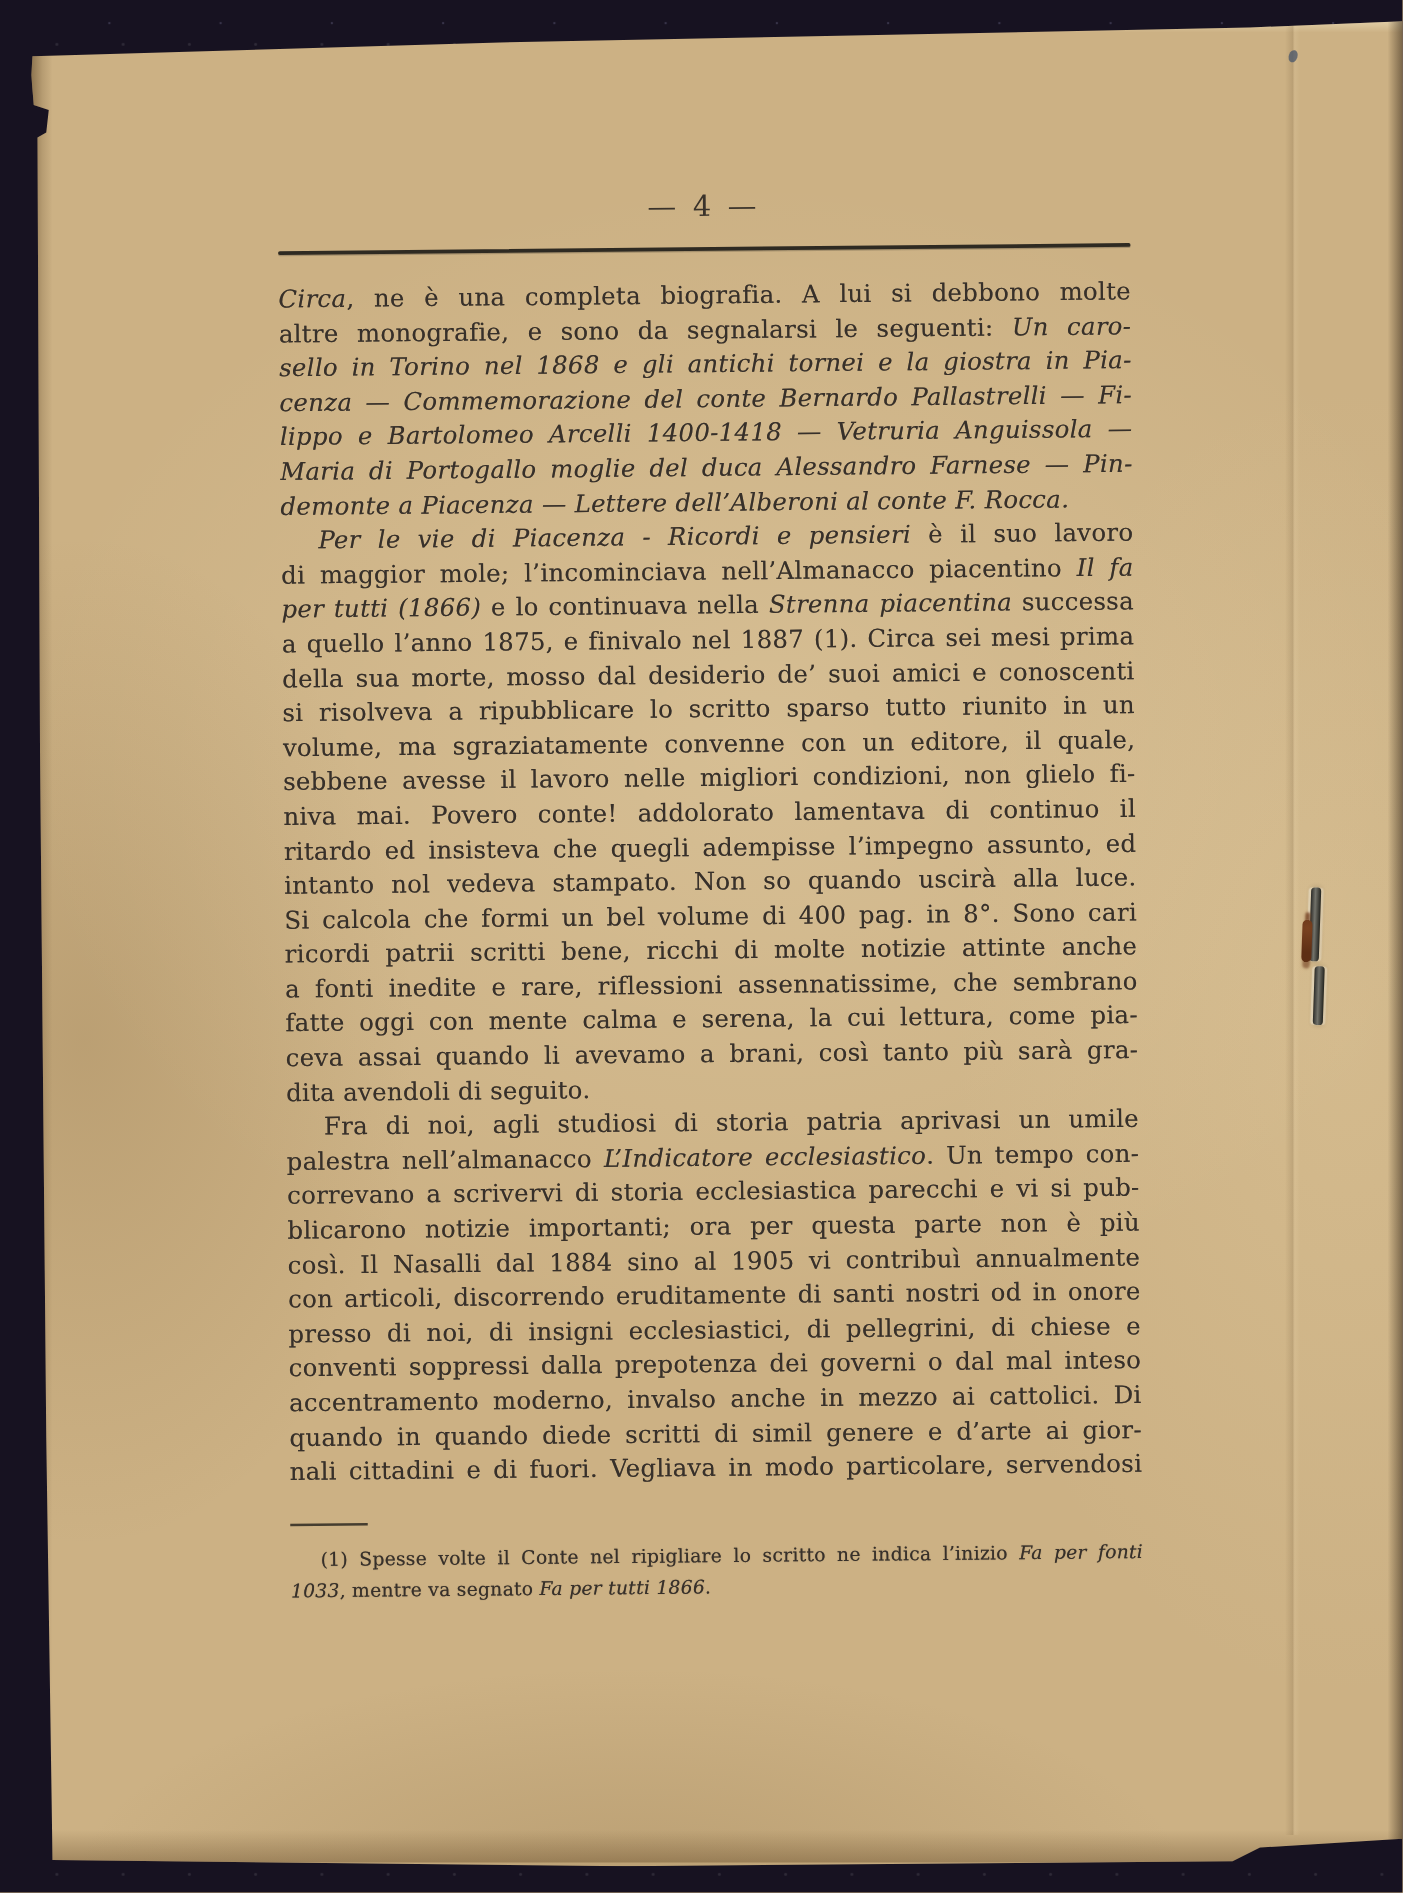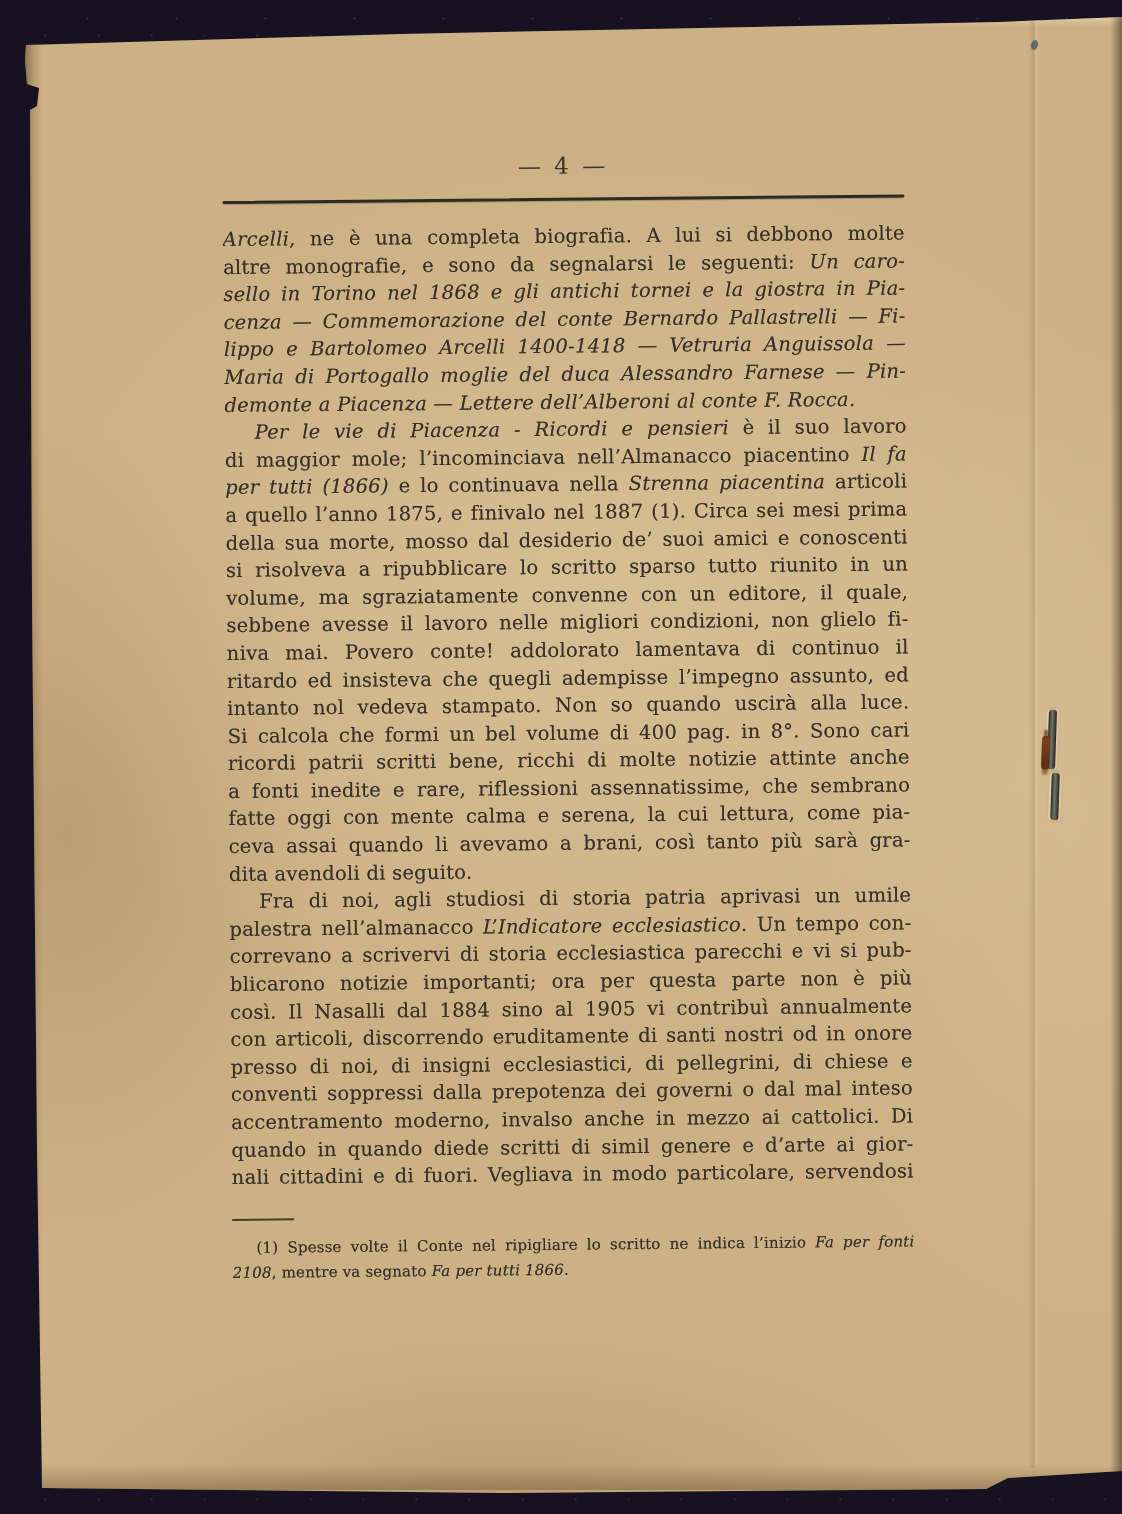--- a/index.html
+++ b/index.html
@@ -91,30 +91,30 @@
   <div class="edge-left"></div>
   <div class="edge-bottom"></div>
   <div class="edge-right"></div>
   <div class="crease"></div>
   <div class="speck"></div>
 
   <div class="content">
     <div class="pagenum">— 4 —</div>
     <div class="header-rule"></div>
     <div class="body-text">
-        <div class="bline"><span class="it">Arcelli</span><span>, ne è una completa biografia. A lui si debbono molte</span></div>
+        <div class="bline"><span class="it">Circa</span><span>, ne è una completa biografia. A lui si debbono molte</span></div>
         <div class="bline"><span>altre monografie, e sono da segnalarsi le seguenti: </span><span class="it">Un caro-</span></div>
         <div class="bline"><span class="it">sello in Torino nel 1868 e gli antichi tornei e la giostra in Pia-</span></div>
         <div class="bline"><span class="it">cenza — Commemorazione del conte Bernardo Pallastrelli — Fi-</span></div>
         <div class="bline"><span class="it">lippo e Bartolomeo Arcelli 1400-1418 — Vetruria Anguissola —</span></div>
         <div class="bline"><span class="it">Maria di Portogallo moglie del duca Alessandro Farnese — Pin-</span></div>
         <div class="bline last"><span class="it">demonte a Piacenza — Lettere dell’Alberoni al conte F. Rocca.</span></div>
         <div class="bline indent"><span class="it">Per le vie di Piacenza - Ricordi e pensieri</span><span> è il suo lavoro</span></div>
         <div class="bline"><span>di maggior mole; l’incominciava nell’Almanacco piacentino </span><span class="it">Il fa</span></div>
-        <div class="bline"><span class="it">per tutti (1866)</span><span> e lo continuava nella </span><span class="it">Strenna piacentina</span><span> articoli</span></div>
+        <div class="bline"><span class="it">per tutti (1866)</span><span> e lo continuava nella </span><span class="it">Strenna piacentina</span><span> successa</span></div>
         <div class="bline"><span>a quello l’anno 1875, e finivalo nel 1887 (1). Circa sei mesi prima</span></div>
         <div class="bline"><span>della sua morte, mosso dal desiderio de’ suoi amici e conoscenti</span></div>
         <div class="bline"><span>si risolveva a ripubblicare lo scritto sparso tutto riunito in un</span></div>
         <div class="bline"><span>volume, ma sgraziatamente convenne con un editore, il quale,</span></div>
         <div class="bline"><span>sebbene avesse il lavoro nelle migliori condizioni, non glielo fi-</span></div>
         <div class="bline"><span>niva mai. Povero conte! addolorato lamentava di continuo il</span></div>
         <div class="bline"><span>ritardo ed insisteva che quegli adempisse l’impegno assunto, ed</span></div>
         <div class="bline"><span>intanto nol vedeva stampato. Non so quando uscirà alla luce.</span></div>
         <div class="bline"><span>Si calcola che formi un bel volume di 400 pag. in 8°. Sono cari</span></div>
         <div class="bline"><span>ricordi patrii scritti bene, ricchi di molte notizie attinte anche</span></div>
@@ -130,21 +130,21 @@
         <div class="bline"><span>con articoli, discorrendo eruditamente di santi nostri od in onore</span></div>
         <div class="bline"><span>presso di noi, di insigni ecclesiastici, di pellegrini, di chiese e</span></div>
         <div class="bline"><span>conventi soppressi dalla prepotenza dei governi o dal mal inteso</span></div>
         <div class="bline"><span>accentramento moderno, invalso anche in mezzo ai cattolici. Di</span></div>
         <div class="bline"><span>quando in quando diede scritti di simil genere e d’arte ai gior-</span></div>
         <div class="bline"><span>nali cittadini e di fuori. Vegliava in modo particolare, servendosi</span></div>
       </div>
     <div class="fsep"></div>
     <div class="footnote-text">
         <div class="fline indent"><span>(1) Spesse volte il Conte nel ripigliare lo scritto ne indica l’inizio </span><span class="it">Fa per fonti</span></div>
-        <div class="fline last"><span class="it">2108</span><span>, mentre va segnato </span><span class="it">Fa per tutti 1866</span><span>.</span></div>
+        <div class="fline last"><span class="it">1033</span><span>, mentre va segnato </span><span class="it">Fa per tutti 1866</span><span>.</span></div>
       </div>
   </div>
 
   <div class="staple staple-top">
     <div class="rust"></div>
   </div>
   <div class="staple staple-bottom"></div>
 </div>
 
 </body></html>

